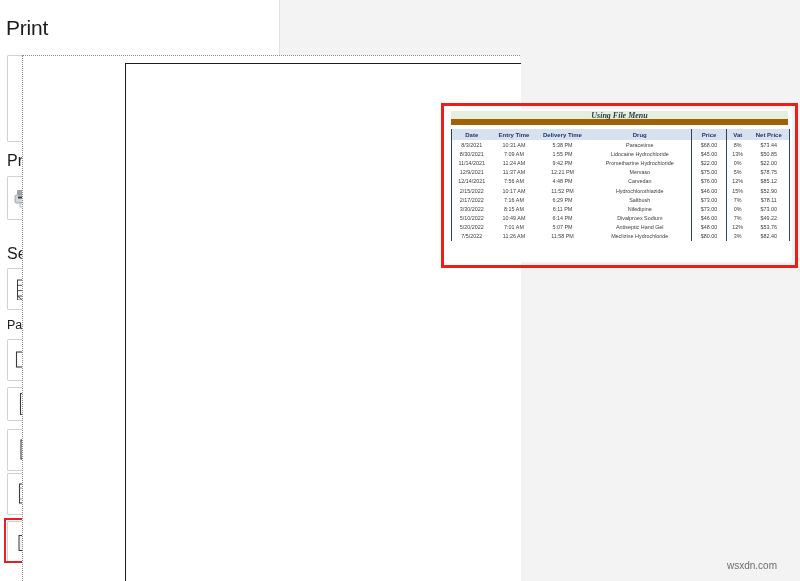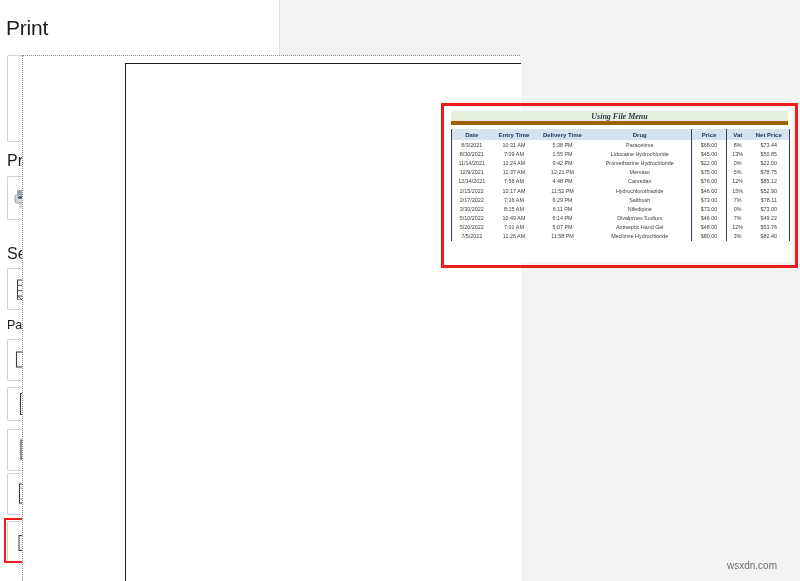--- a/index.html
+++ b/index.html
@@ -156,21 +156,21 @@
     width: 357px; height: 165px;
     border: 3px solid #ee1d1d;
   }
   .tbl-wrap {
     position: absolute; left: 447px; top: 109px;
     width: 345px; height: 153px;
     background: #fff; overflow: hidden;
   }
   .tbl-title {
     height: 14px; background: #e4efdd;
-    border-bottom: 4px solid #a16207;
+    border-bottom: 6px solid #a16207;
     display:flex; align-items:center; justify-content:center;
     font-family: "Liberation Serif", serif;
     font-style: italic; font-weight: bold;
     font-size: 8px; color: #2a3a4a;
     margin: 2px 4px 4px 4px;
   }
   table.prev {
     border-collapse: collapse; width: 338px; margin-left: 4px;
     table-layout: fixed;
   }

